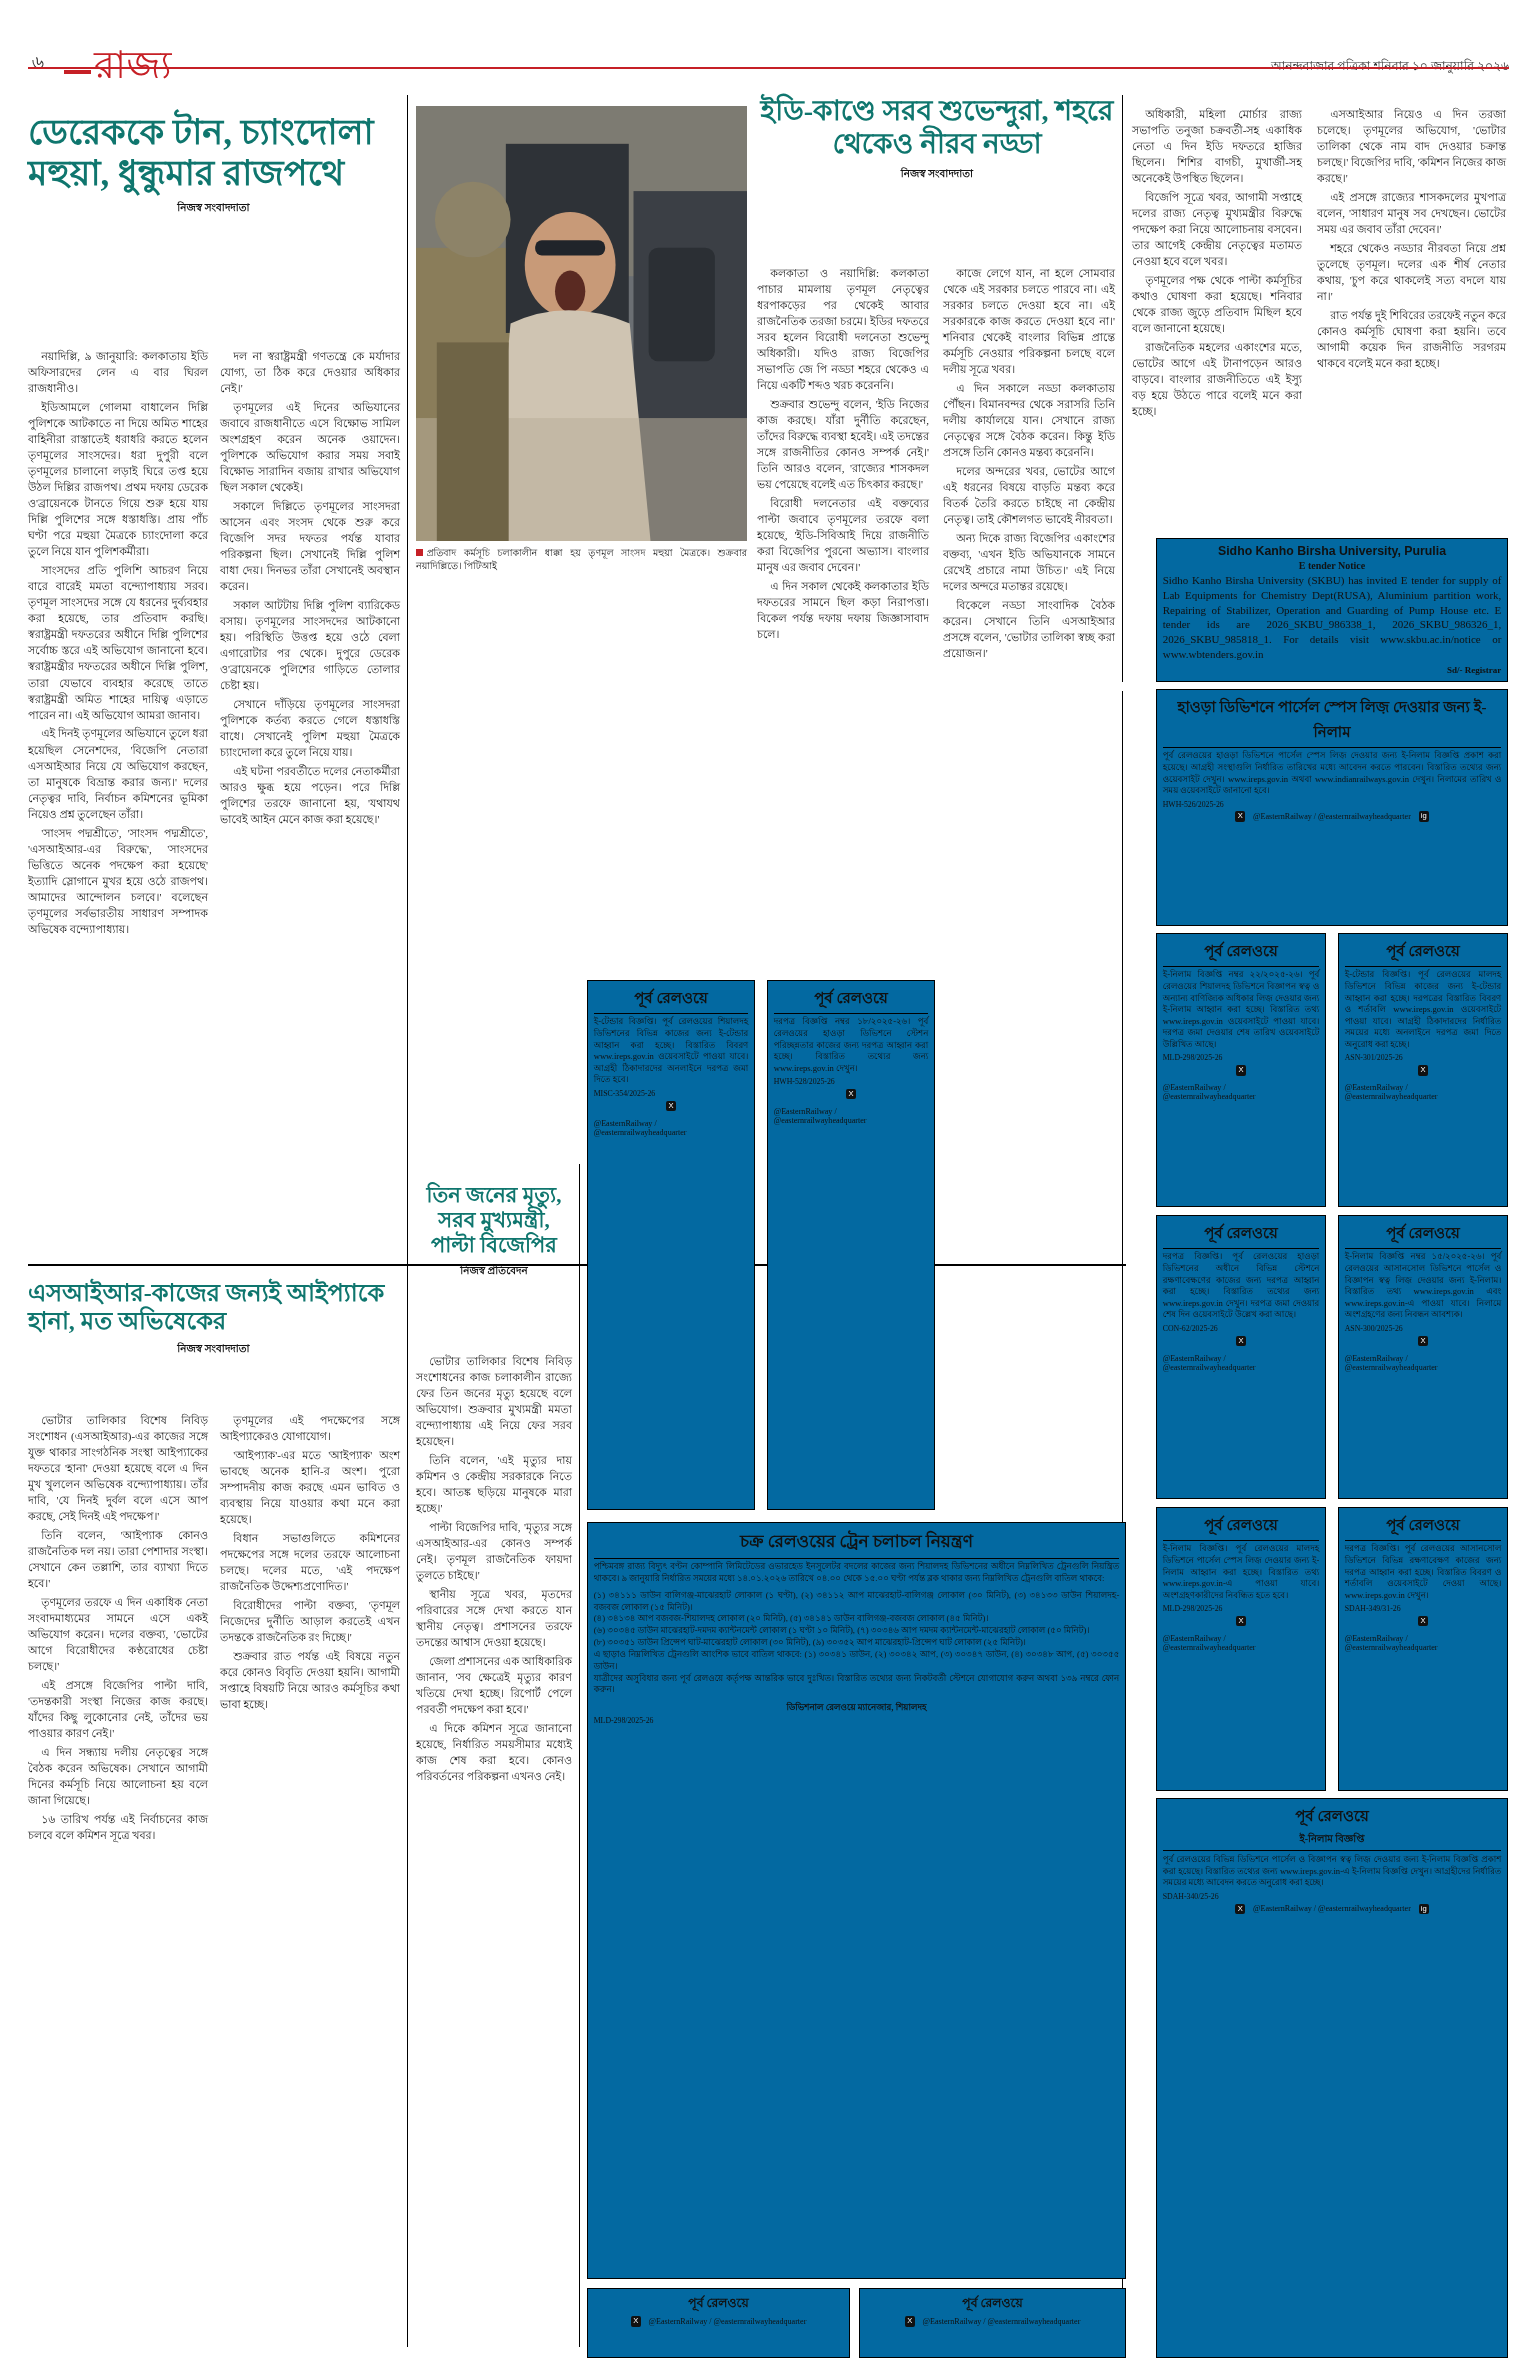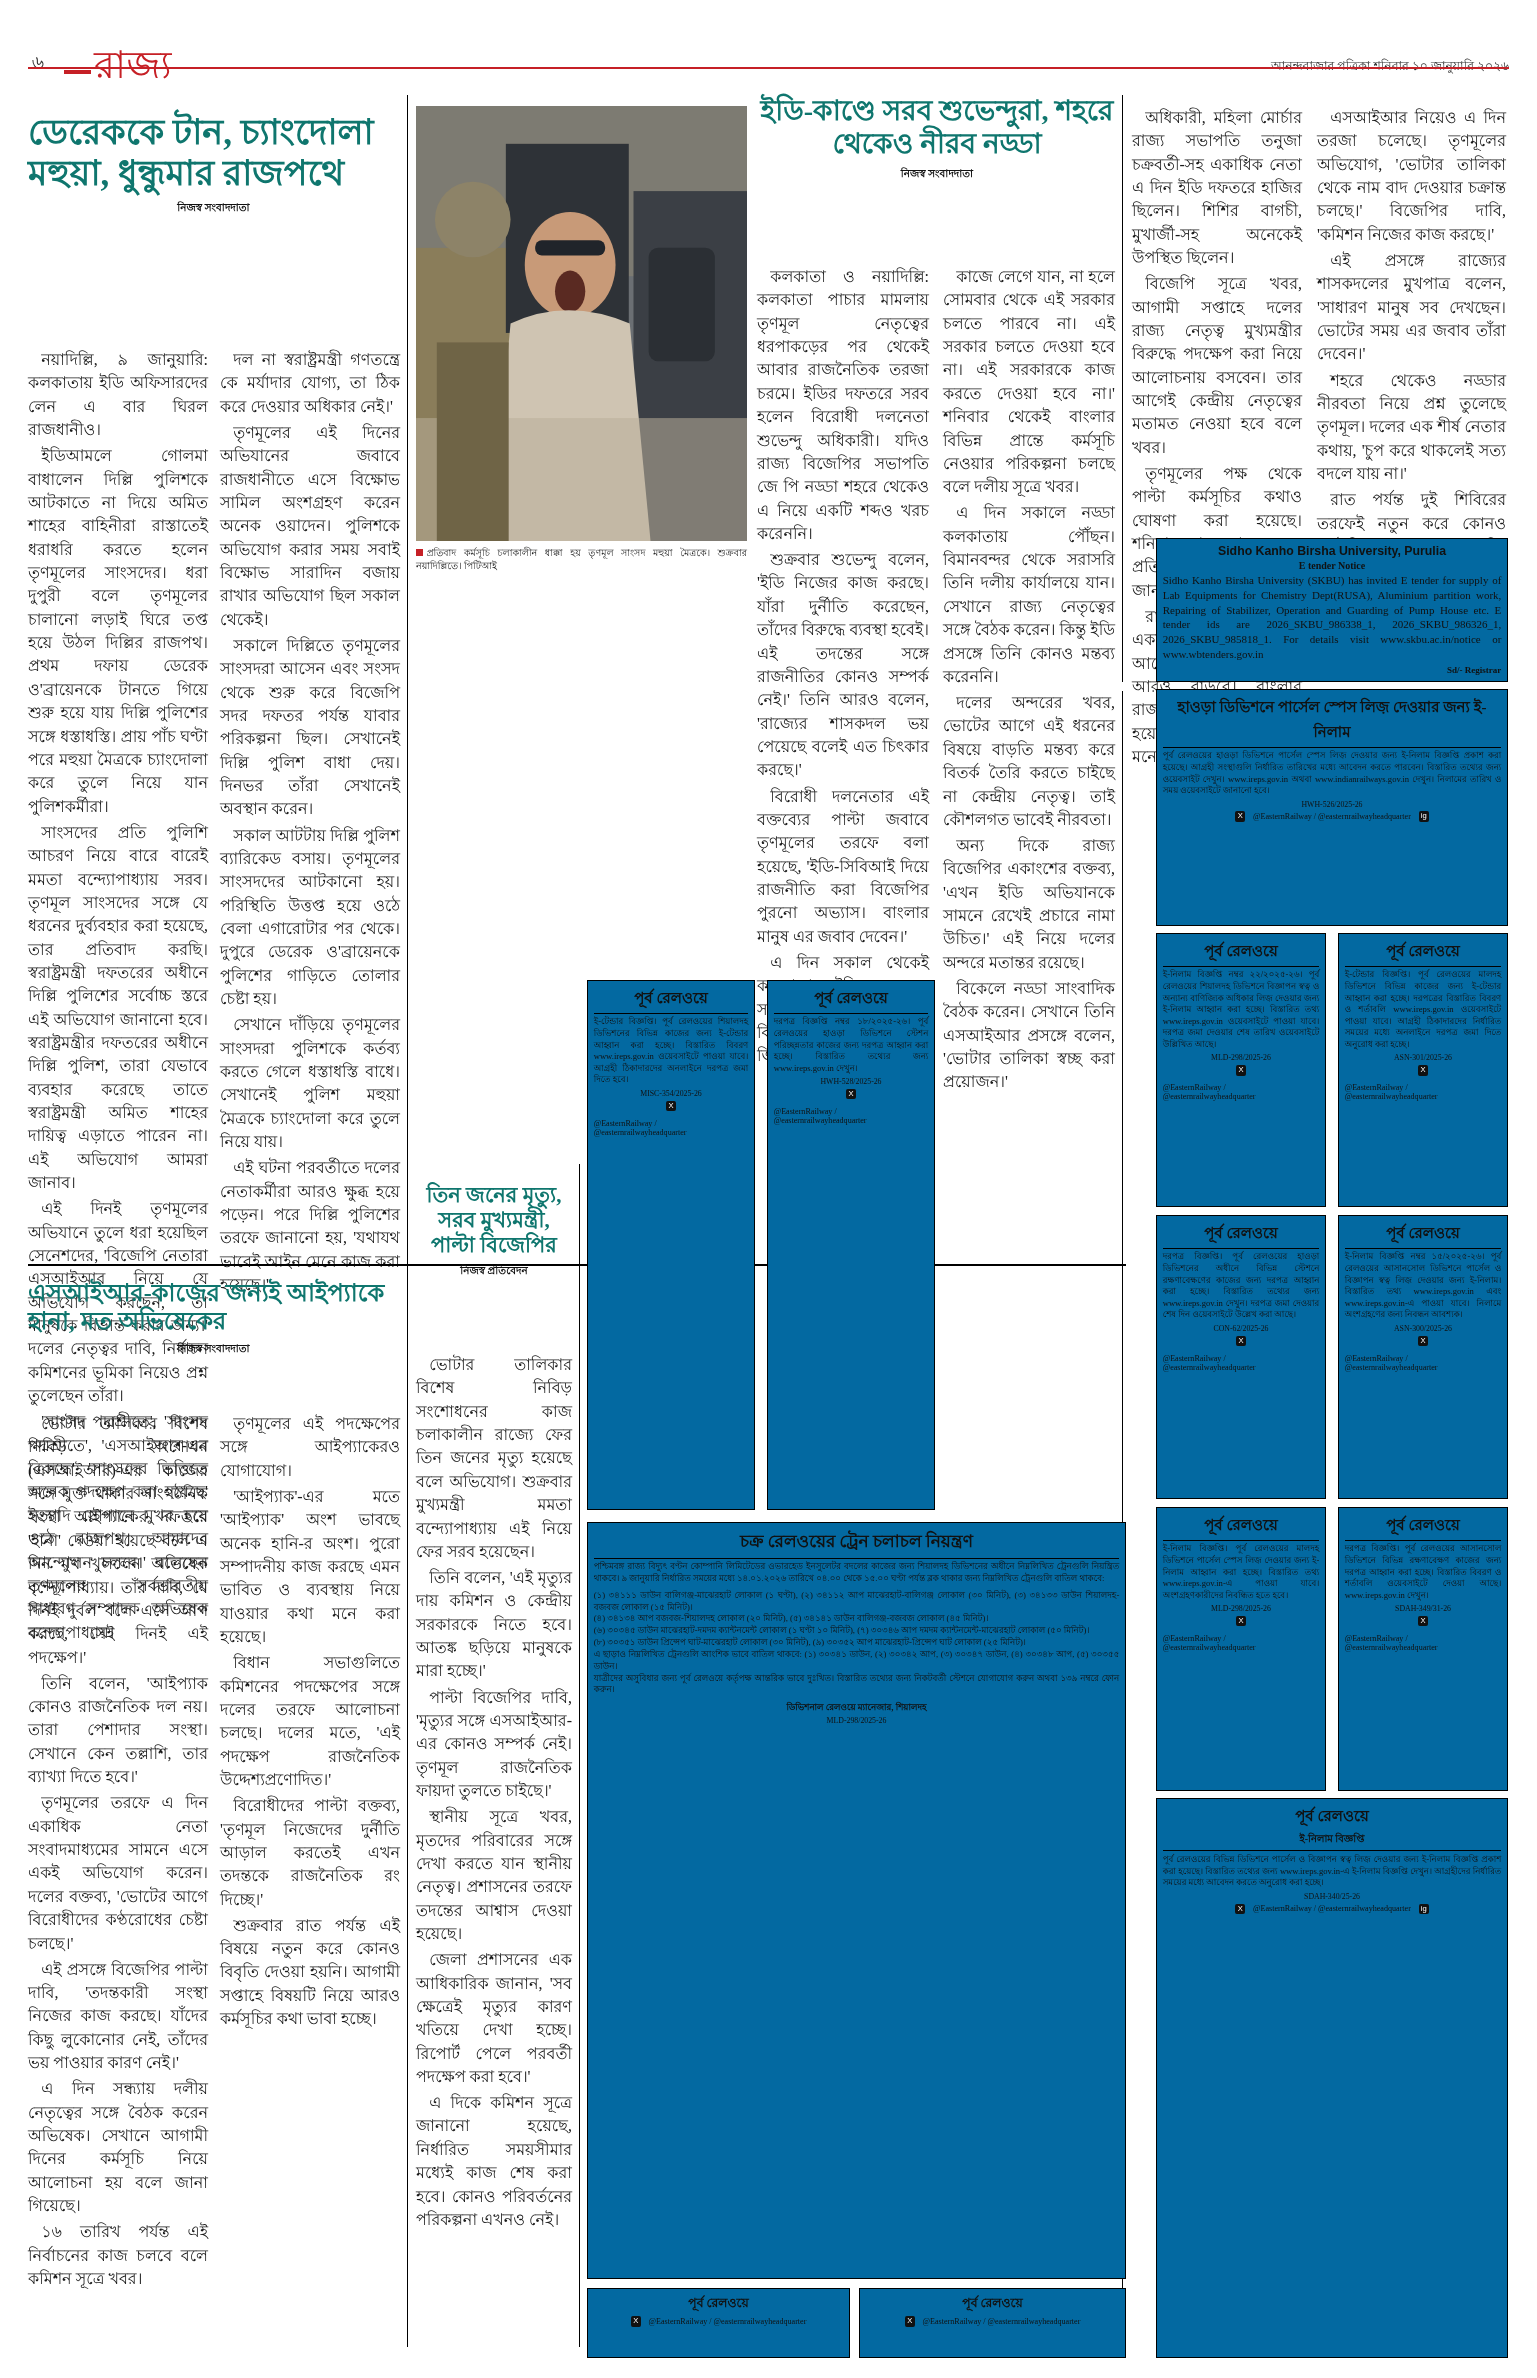--- a/index.html
+++ b/index.html
@@ -20,21 +20,21 @@
   .section-title{
     position:absolute;left:66px;top:21px;
     font-size:38px;font-weight:normal;color:#c62026;
     letter-spacing:0.5px;line-height:1;
   }
   .mast-right{position:absolute;right:0;top:32px;font-size:12.3px;color:#333;text-align:right;}
 
   
   .col{position:absolute;box-sizing:border-box;}
   .body-txt{
-    font-size:16px;line-height:1.46;text-align:justify;
+    font-size:11px;line-height:1.46;text-align:justify;
     text-justify:inter-word;color:#1a1a1a;
     hyphens:auto;word-break:break-word;
   }
   .body-txt p{margin:0 0 2.8px 0;text-indent:13.2px;}
   .body-txt p.first{text-indent:13.2px;}
   .byline{font-size:10.4px;text-align:center;margin:0 0 5.7px 0;font-weight:bold;}
 
   
   .headline{
     font-weight:bold;color:#0f766e;line-height:1.18;
@@ -61,21 +61,21 @@
   }
   .ad-title{
     font-family:"Liberation Sans",sans-serif;
     font-weight:bold;text-align:center;font-size:12.3px;margin-bottom:1.9px;
   }
   .ad-title-bn{font-family:"Liberation Serif",serif;font-weight:bold;text-align:center;font-size:15px;margin-bottom:1.9px;}
   .ad-sub{font-size:10px;text-align:center;font-weight:bold;margin-bottom:2.8px;}
   .ad-body{font-size:11px;line-height:1.33;text-align:justify;}
   .ad-body-bn{font-size:8.6px;line-height:1.35;text-align:justify;}
   .ad-sign{font-size:9px;text-align:right;font-weight:bold;margin-top:4px;}
-  .ad-foot{font-size:7.8px;text-align:center;margin-top:2.8px;}
+  .ad-foot{font-size:7.8px;margin-top:2.8px;}
   .social{
     display:flex;align-items:center;justify-content:center;gap:7.6px;
     font-size:8.1px;margin-top:2.8px;flex-wrap:wrap;
   }
   .sico{display:inline-flex;align-items:center;gap:2.8px;}
   .glyph{
     display:inline-block;width:10.4px;height:10.4px;border-radius:1.9px;background:#111;color:#fff;
     font-size:7.6px;line-height:10.4px;text-align:center;font-family:"Liberation Sans",sans-serif;
   }
   .ad-head-rule{border-bottom:0.9px solid #000;margin:1.9px 0 2.8px 0;}

